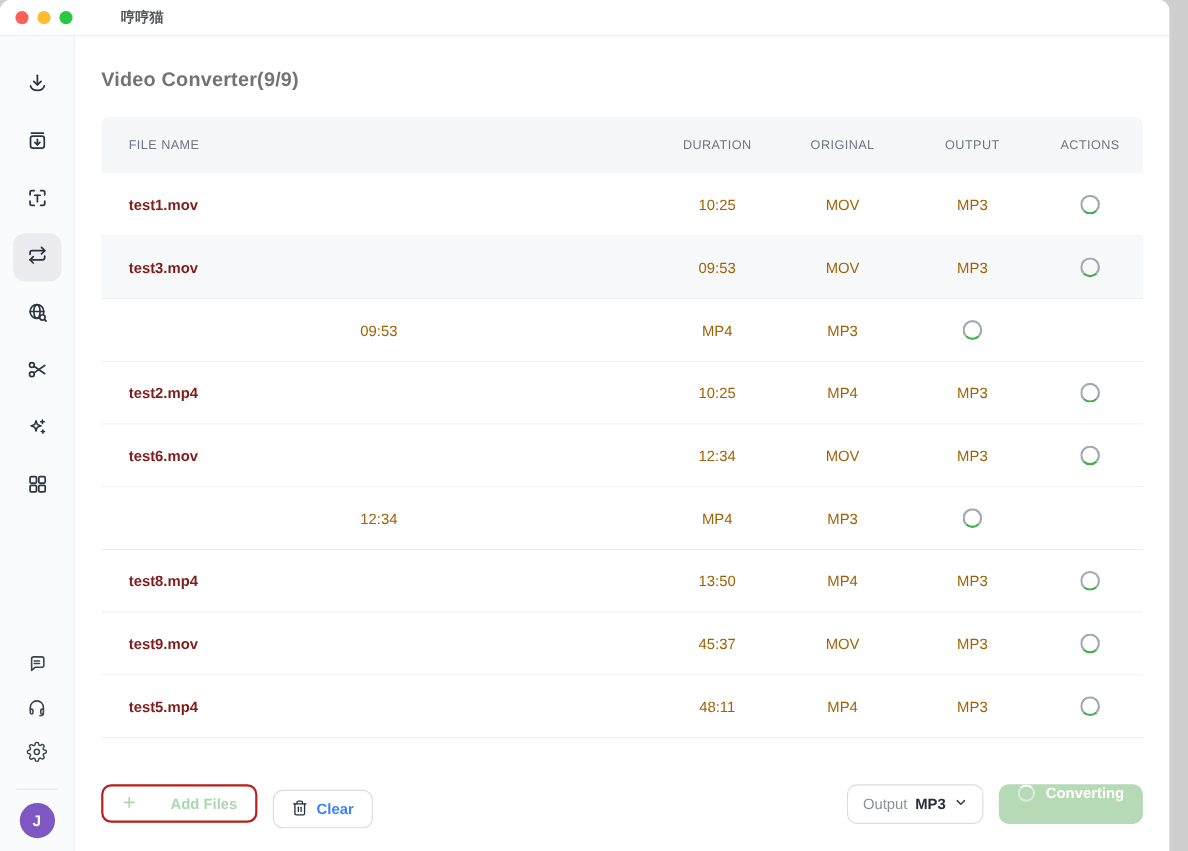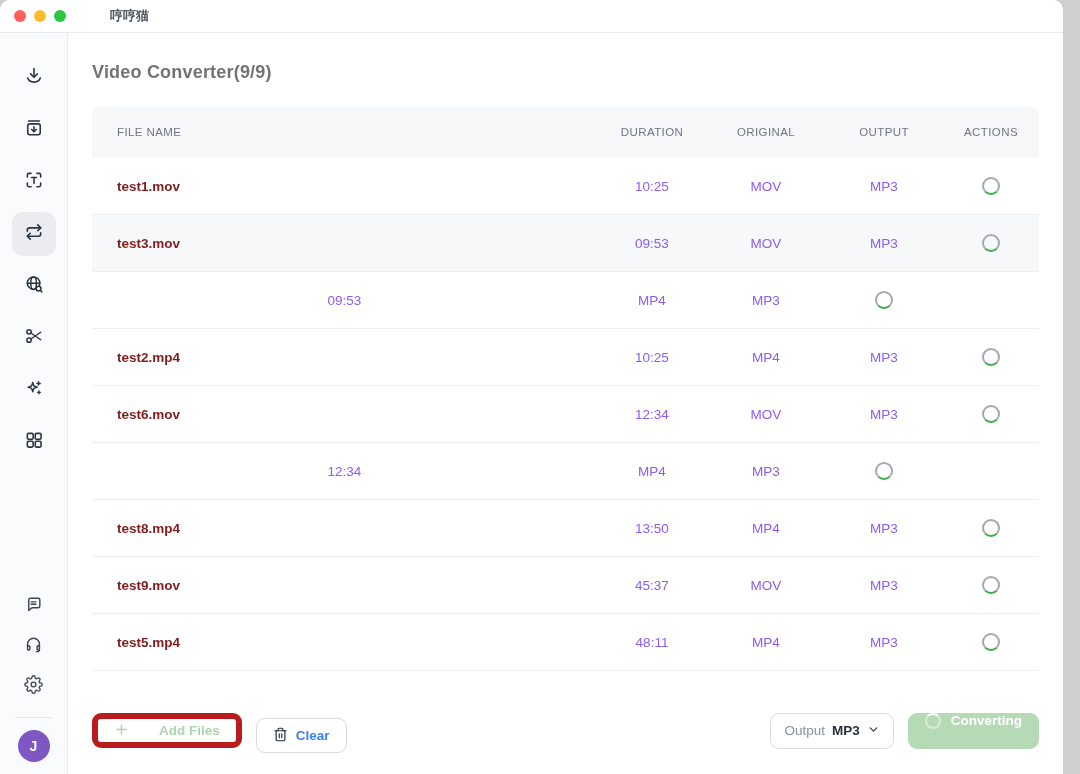--- a/index.html
+++ b/index.html
@@ -31,28 +31,28 @@
   .page-title { font-size:18px; line-height:28px; font-weight:700; color:#737373; margin:25px 0 20px; letter-spacing:.2px; }
 
   
   .grid-row { display:grid; grid-template-columns:1fr 110px 118px 118px 96px; align-items:center; }
   .thead { height:52px; background:#f6f7f8; border-radius:8px 8px 0 0; color:#6f7683; font-size:11.5px; font-weight:500; letter-spacing:.4px; }
   .th { text-align:center; }
   .th.first { text-align:left; padding-left:25px; }
   .trow { height:57px; border-bottom:1px solid #edeef1; background:#fff; font-size:13.5px; }
   .trow.hl { background:#f7f8fa; }
   .td-name { padding-left:25px; font-weight:700; color:#7f1d1d; }
-  .td-val { text-align:center; color:#8b5cf6; }
+  .td-val { text-align:center; color:#a16207; }
   .td-act { display:flex; justify-content:center; }
   .ring { width:18px; height:18px; border-radius:50%; border:2px solid #a3a9b2; border-bottom-color:#3fae4c; display:inline-block; cursor:pointer; }
 
   
   .footer { position:absolute; left:24px; right:24px; bottom:21px; display:flex; align-items:center; gap:14px; }
   .btn { height:35px; border-radius:9px; display:inline-flex; align-items:center; gap:8px; padding:0 16px; font-size:13.5px; background:#fff; cursor:pointer; }
-  .btn-add { border:6px solid #b91c1c; color:#abd7ad; font-weight:600;gap:30px; }
+  .btn-add { border:2px solid #b91c1c; color:#abd7ad; font-weight:600;gap:30px; }
   .btn-clear { border:1px solid #d9dbe0; color:#3b82f6; font-weight:600;margin-top:10px; }
   .btn svg { width:15px; height:15px; }
   .foot-spacer { flex:1; }
   .dropdown { height:36px; border:1px solid #d9dbe0; border-radius:9px; background:#fff; display:inline-flex; align-items:center; gap:7px; padding:0 13px; font-size:13.5px; cursor:pointer; }
   .dd-label { color:#8a909b; }
   .dd-value { color:#262e3b; font-weight:600; }
   .dropdown svg { width:13px; height:13px; color:#3c4452; }
   .btn-converting { height:36px; border:none; border-radius:9px; padding:0 17px; display:inline-flex; align-items:flex-start; gap:10px; color:#fff; font-size:13.5px; font-weight:700; cursor:default; }
   .spinner { width:16px; height:16px; border-radius:50%; border:2px solid rgba(255,255,255,.45); border-top-color:#ffffff; display:inline-block; }
 </style>

